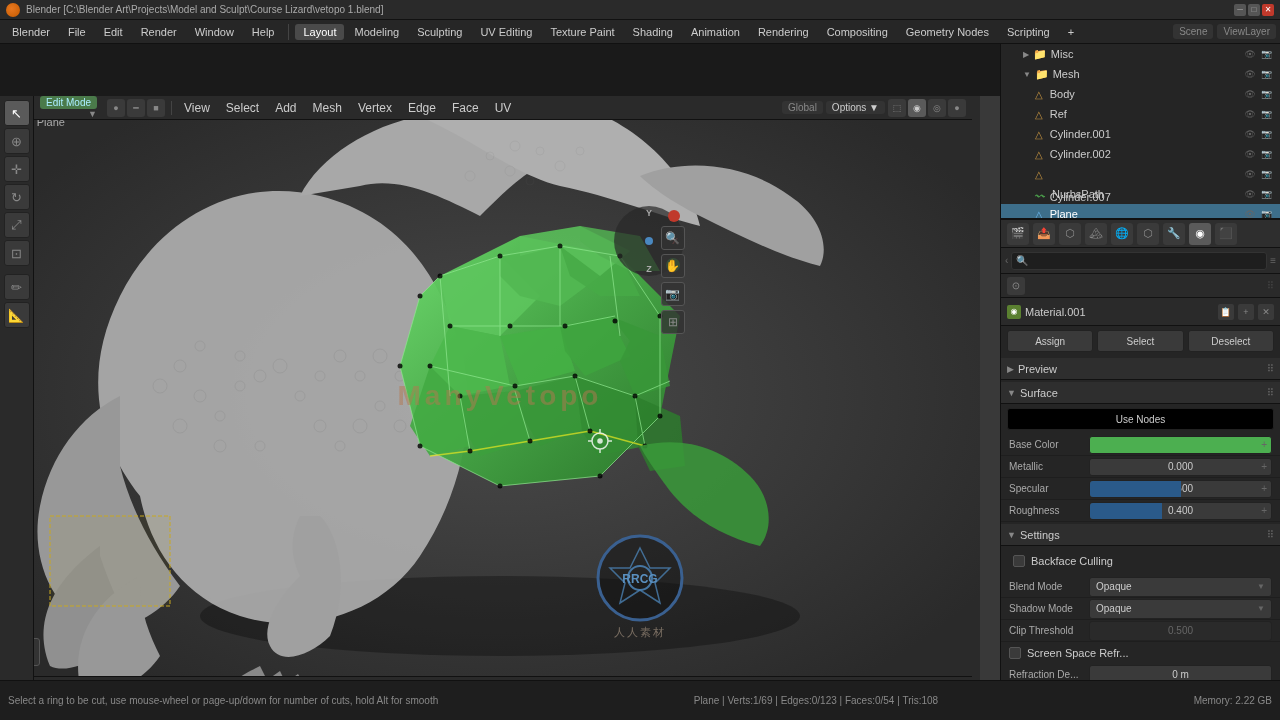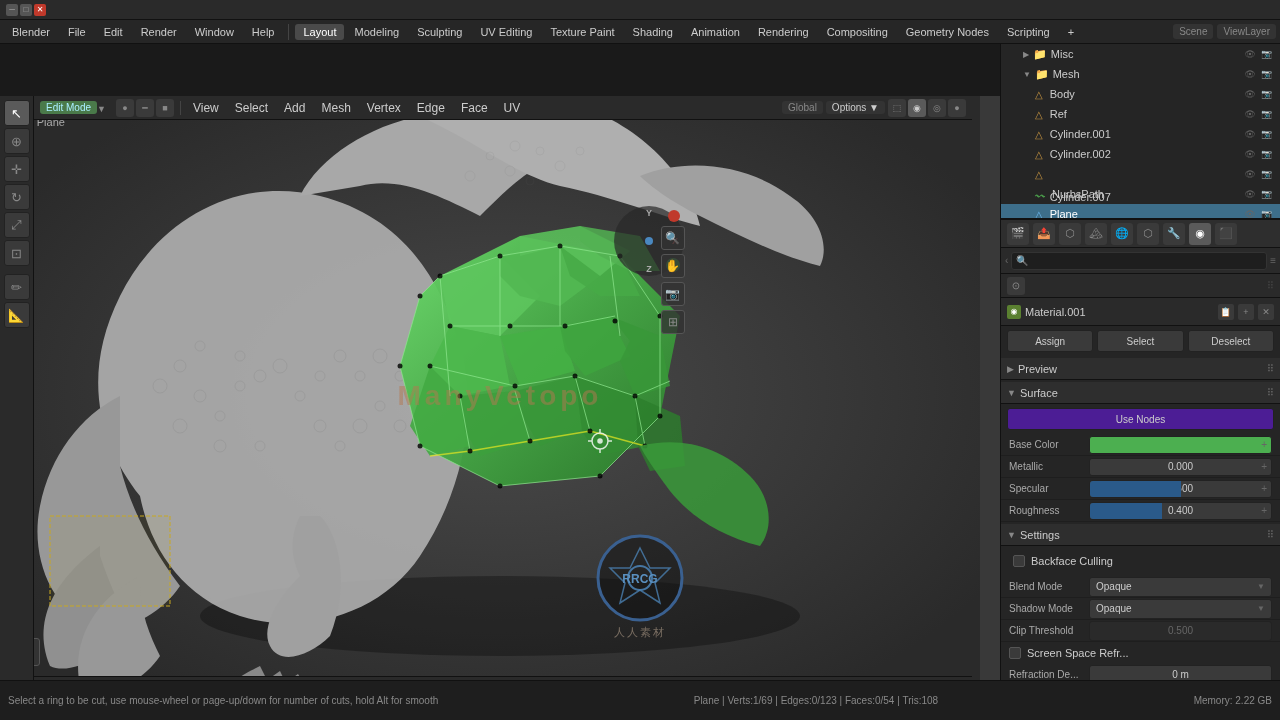--- a/index.html
+++ b/index.html
@@ -388,21 +388,21 @@
       background: #2a5a8a;
       border-radius: 3px 0 0 3px;
     }
     .prop-value.metallic::before { width: 0%; }
     .prop-value.specular::before { width: 50%; }
     .prop-value.roughness::before { width: 40%; }
 
     .use-nodes-btn {
       margin: 4px 6px;
       height: 22px;
-      background: #4c1d95;
+      background: #000000;
       border: 1px solid #222;
       border-radius: 3px;
       display: flex; align-items: center; justify-content: center;
       font-size: 10px;
       color: #ccc;
       cursor: pointer;
     }
 
     .settings-section {
       padding: 4px 8px;
@@ -599,20 +599,24 @@
       font-size: 10px;
       color: #888;
       z-index: 200;
       border-top: 1px solid #111;
     }
   </style>
 </head>
 <body>
 
 <div id="title-bar">
+  <div id="title-bar-left">
+    <div class="blender-logo"></div>
+    <span id="title-text">Blender [C:\Blender Art\Projects\Model and Sculpt\Course Lizard\vetopo 1.blend]</span>
+  </div>
   <div id="title-bar-controls">
     <button class="win-btn win-min">─</button>
     <button class="win-btn win-max">□</button>
     <button class="win-btn win-close">✕</button>
   </div>
 </div>
 
 <div id="menu-bar">
   <div class="menu-item">Blender</div>
   <div class="menu-item">File</div>
@@ -635,21 +639,21 @@
   <div class="menu-item">+</div>
   <div style="flex:1"></div>
 
   <div style="display:flex;gap:4px;">
     <div style="font-size:10px;color:#888;padding:2px 6px;background:#333;border-radius:3px;">Scene</div>
     <div style="font-size:10px;color:#888;padding:2px 6px;background:#333;border-radius:3px;">ViewLayer</div>
   </div>
 </div>
 
 <div id="vp-nav-header">
-  <div style="display:flex;align-items:flex-end;margin-right:6px;">
+  <div style="display:flex;align-items:flex-end;margin-right:6px;flex-direction:column;">
     <span style="background:#4a7a4a;color:#aef;padding:1px 6px;border-radius:3px;font-size:10px;">Edit Mode</span>
     <span style="color:#888;font-size:9px;">▼</span>
   </div>
   <div style="display:flex;gap:2px;">
     <div style="width:18px;height:18px;background:#3a3a3a;border-radius:3px;display:flex;align-items:center;justify-content:center;font-size:9px;color:#888;">●</div>
     <div style="width:18px;height:18px;background:#3a3a3a;border-radius:3px;display:flex;align-items:center;justify-content:center;font-size:9px;color:#888;">━</div>
     <div style="width:18px;height:18px;background:#3a3a3a;border-radius:3px;display:flex;align-items:center;justify-content:center;font-size:9px;color:#888;">■</div>
   </div>
   <div class="vp-nav-sep"></div>
   <div class="vp-nav-btn">View</div>

